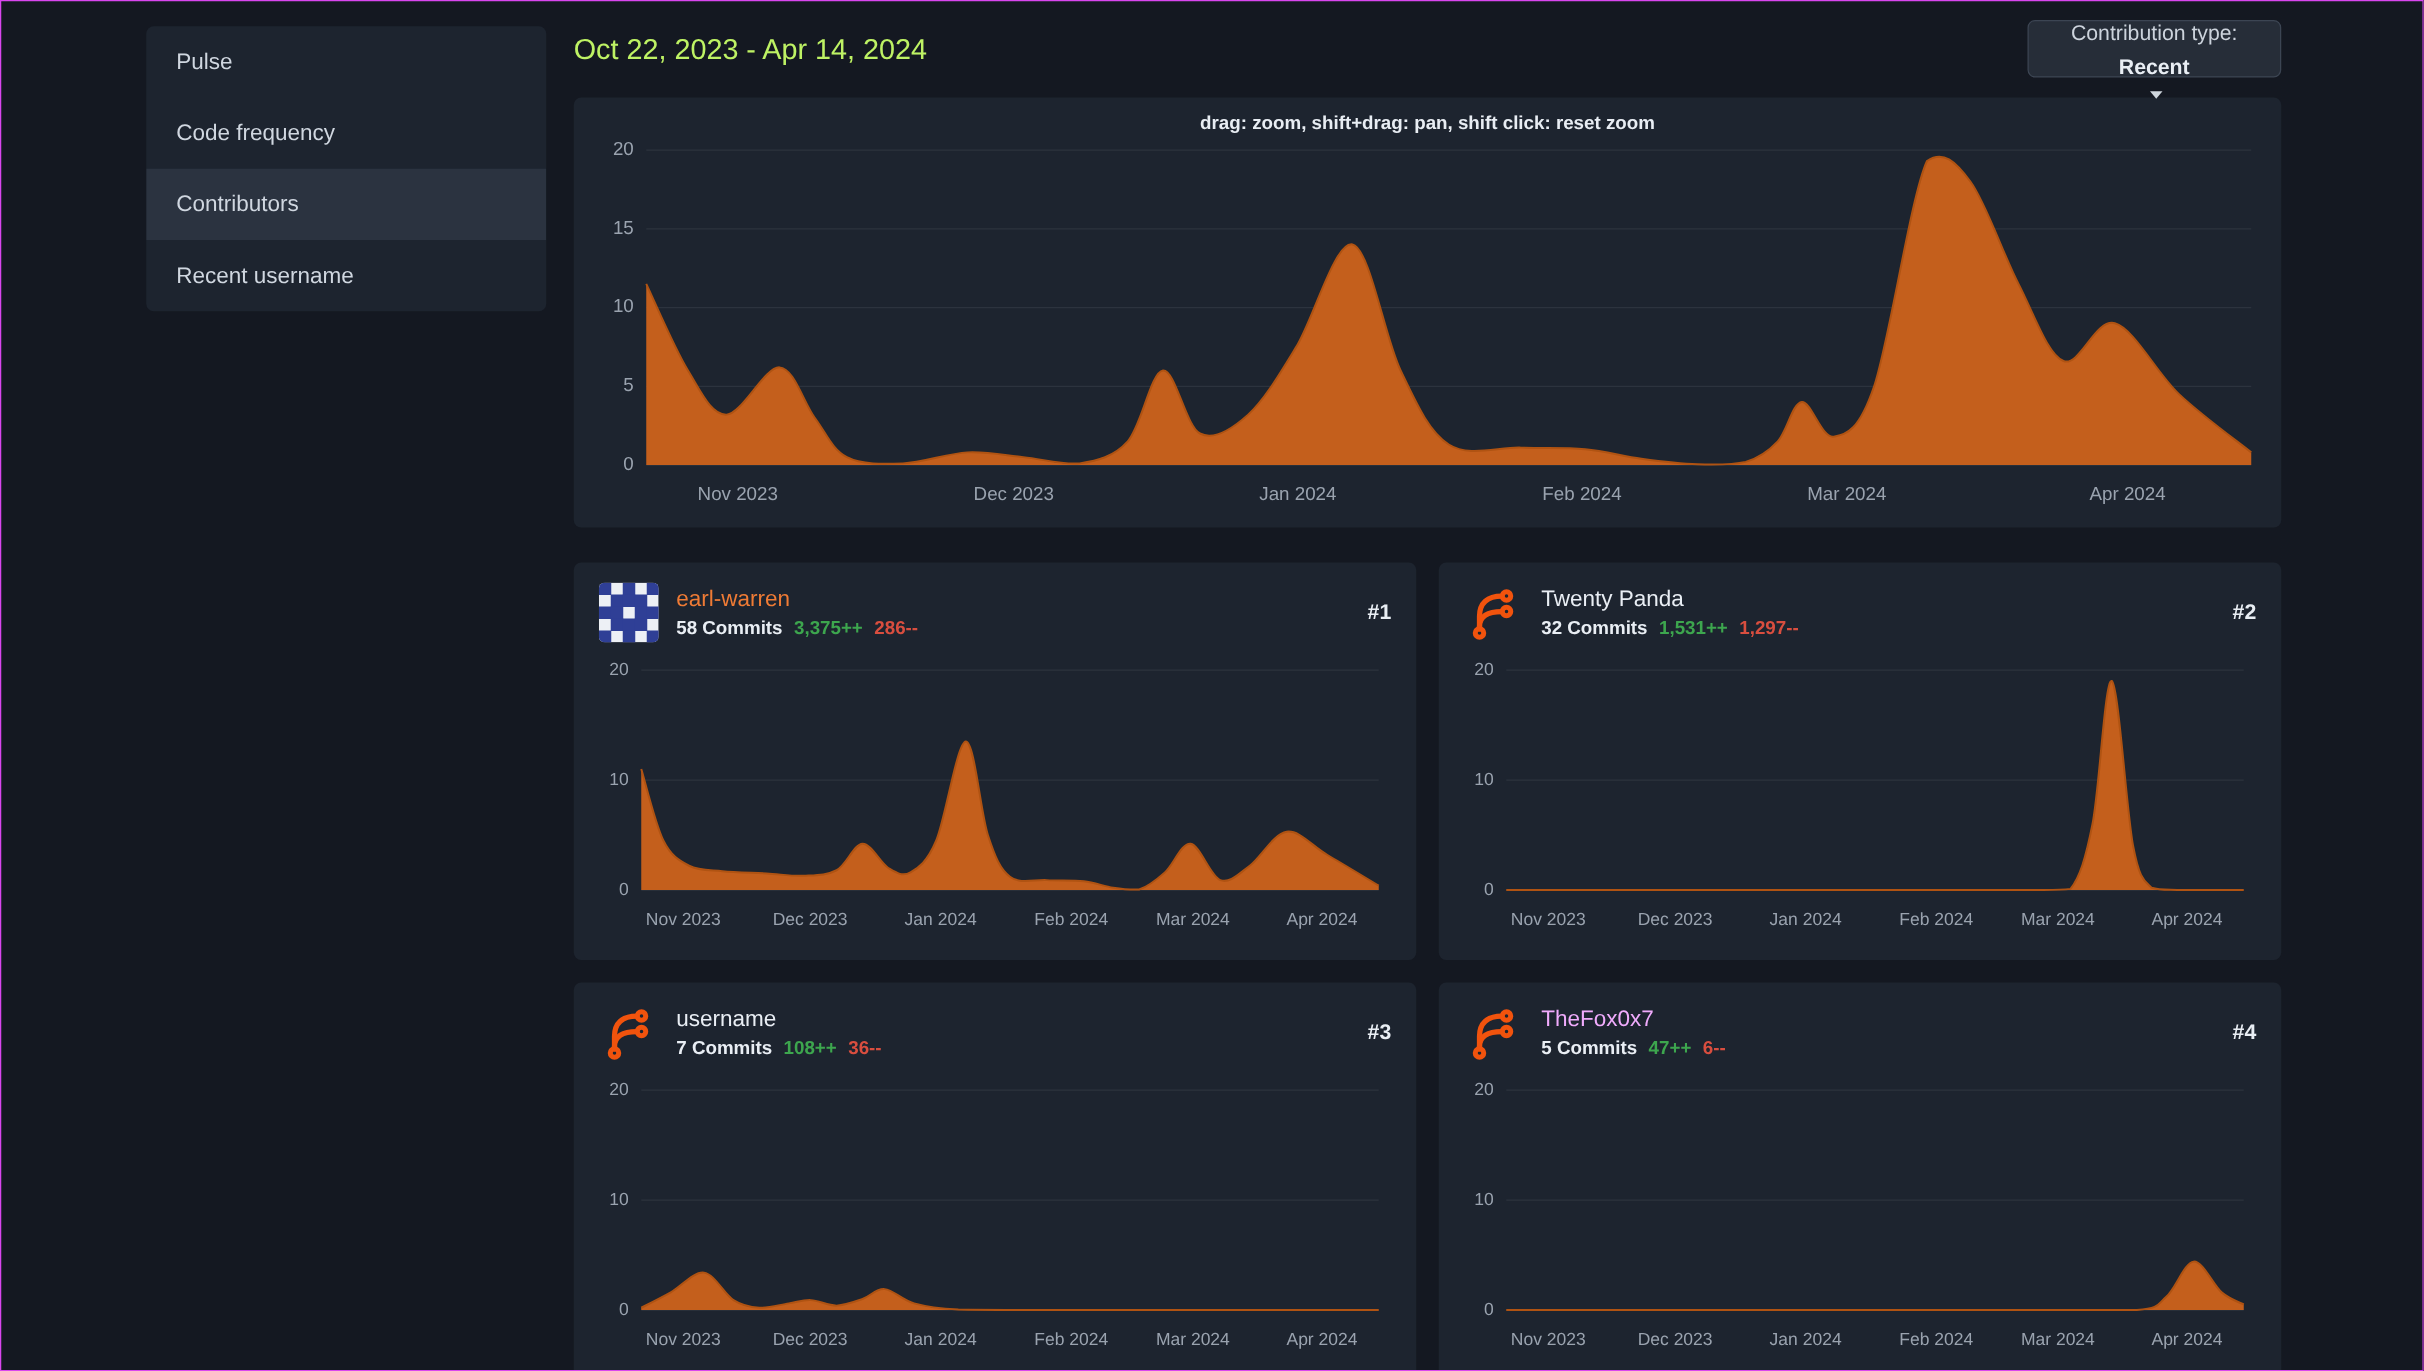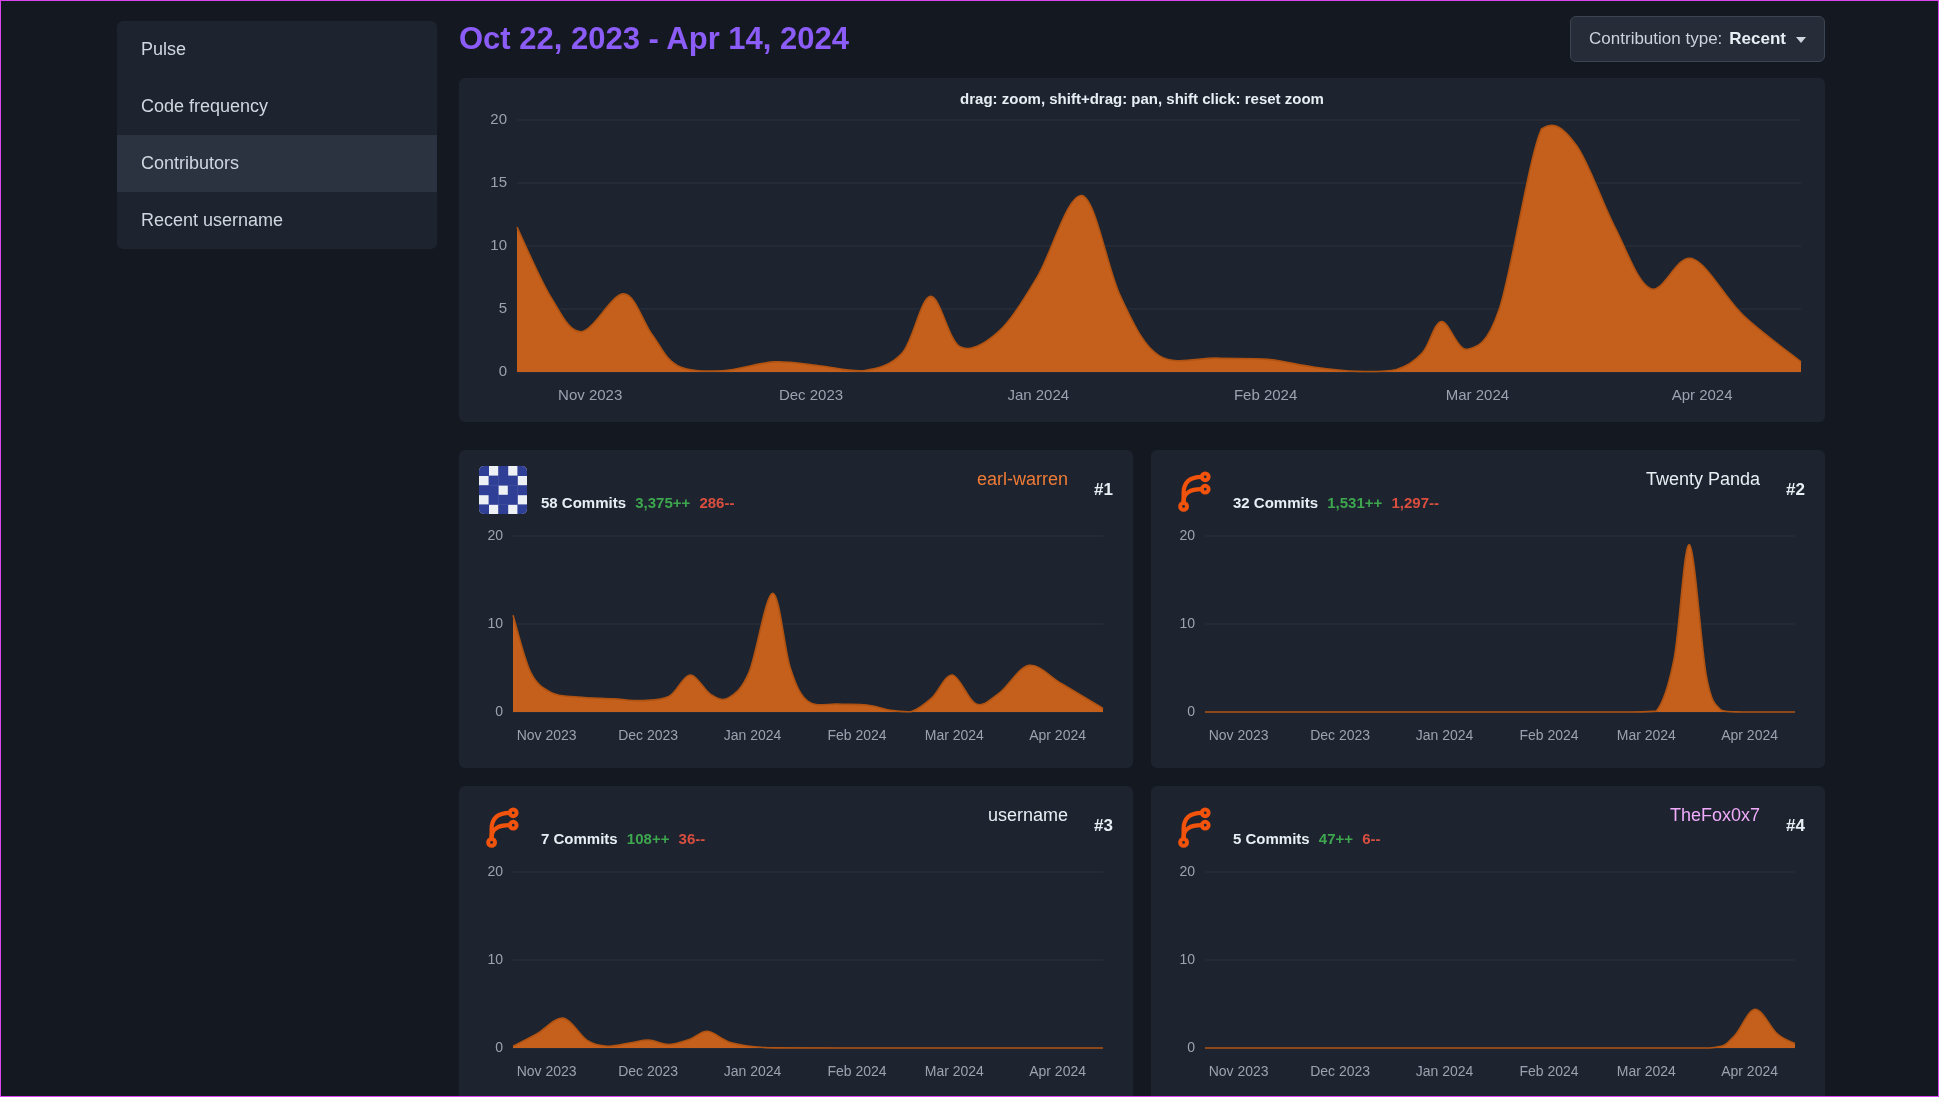--- a/index.html
+++ b/index.html
@@ -14,45 +14,46 @@
     position:absolute; left:116px; top:20px; width:320px;
     background:#1d242f; border-radius:6px; overflow:hidden;
   }
   .side-item {
     padding:18px 24px; font-size:18px; color:#d0d7e0; cursor:pointer;
   }
   .side-item.active { background:#2b3340; }
   
   .content { position:absolute; left:458px; top:0; width:1366px; }
   .topbar { display:flex; justify-content:space-between; align-items:center; margin-top:14px; height:48px; }
-  .page-title { font-size:31px; font-weight:700; color:#8b5cf6; }
+  .page-title { font-size:23px; font-weight:400; color:#bef264; }
   .dropdown {
-    height:46px; padding:0 18px; background:#262d38; border:1px solid #3c4553;
+    height:46px; padding:0 34px; background:#262d38; border:1px solid #3c4553;
     border-radius:6px; color:#ccd3dc; font-size:17px; display:flex; align-items:center; gap:7px; cursor:pointer;
     font-family:"Liberation Sans", sans-serif;
+    flex-direction:column;
   }
   .dropdown b { color:#e9eef4; font-weight:700; }
   .caret {
     width:0; height:0; border-left:5px solid transparent; border-right:5px solid transparent;
     border-top:6px solid #cfd6dd; margin-left:3px; margin-top:2px;
   }
   
   .card { background:#1d242f; border-radius:6px; }
   .main-card { margin-top:15px; height:344px; padding-top:12px; }
   .hint { text-align:center; font-size:15px; font-weight:700; color:#e8edf3; height:22px; }
   .chart { width:100%; }
   .chart text { font-family:"Liberation Sans", sans-serif; }
   #main-chart { height:300px; }
   .grid { margin-top:28px; display:grid; grid-template-columns:674px 674px; gap:18px; }
   .contrib-card { height:318px; overflow:hidden; }
   .card-head { display:flex; align-items:center; gap:14px; padding:16px 20px 0 20px; }
   .avatar { width:48px; height:48px; border-radius:5px; overflow:hidden; flex:0 0 auto; }
   .avatar svg { display:block; }
   .who { flex:1 1 auto; min-width:0; }
-  .uname { font-size:18px; color:#e9eef4; text-decoration:none; display:block; margin-bottom:4px; cursor:pointer;text-align:right; }
+  .uname { font-size:18px; color:#e9eef4; text-decoration:none; display:block; margin-bottom:4px; cursor:pointer; }
   .stats { font-size:15px; font-weight:700; color:#e9eef4; }
   .stats .adds { color:var(--green); margin-left:5px; }
   .stats .dels { color:var(--red); margin-left:5px; }
   .rank { font-size:17px; font-weight:700; color:#e9eef4; align-self:center; margin-left:12px; }
   .small-chart { height:224px; margin-top:14px; }
 </style>
 </head>
 <body>
 
 <div class="screen">

